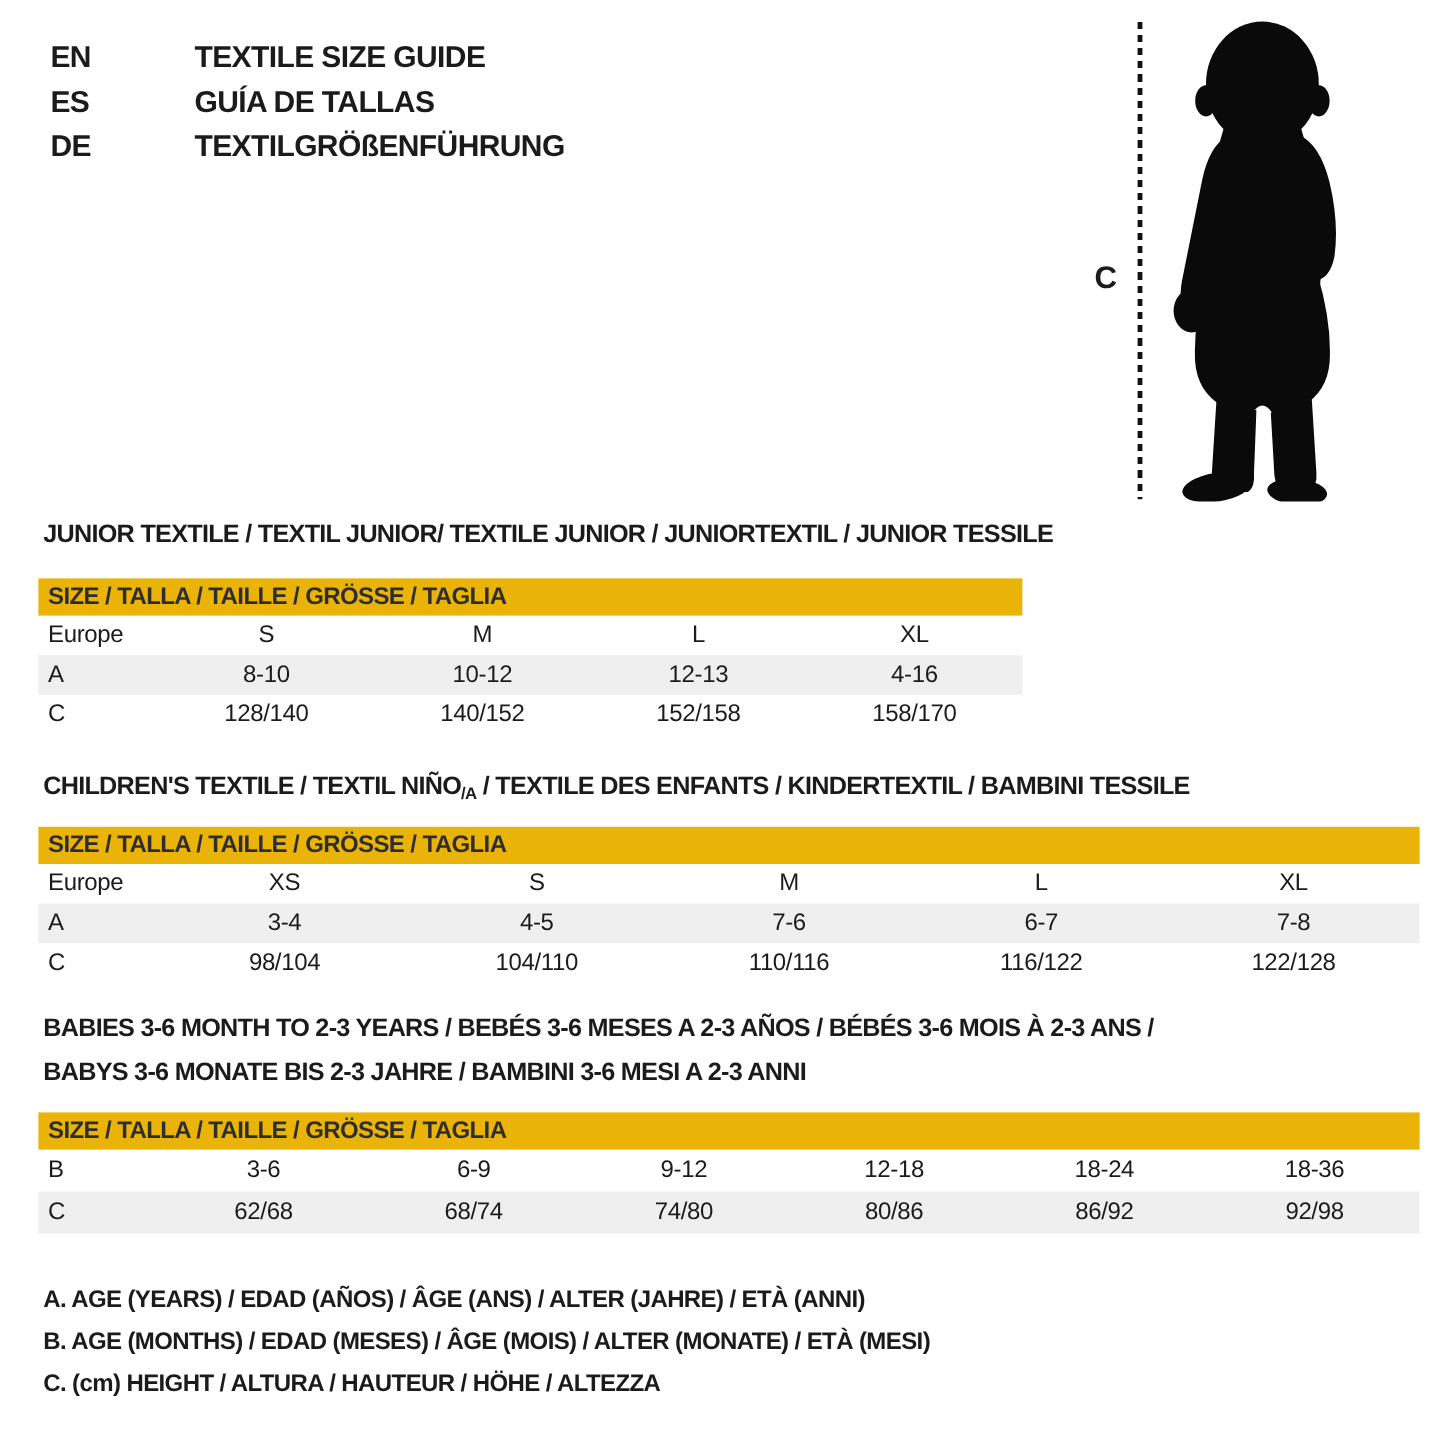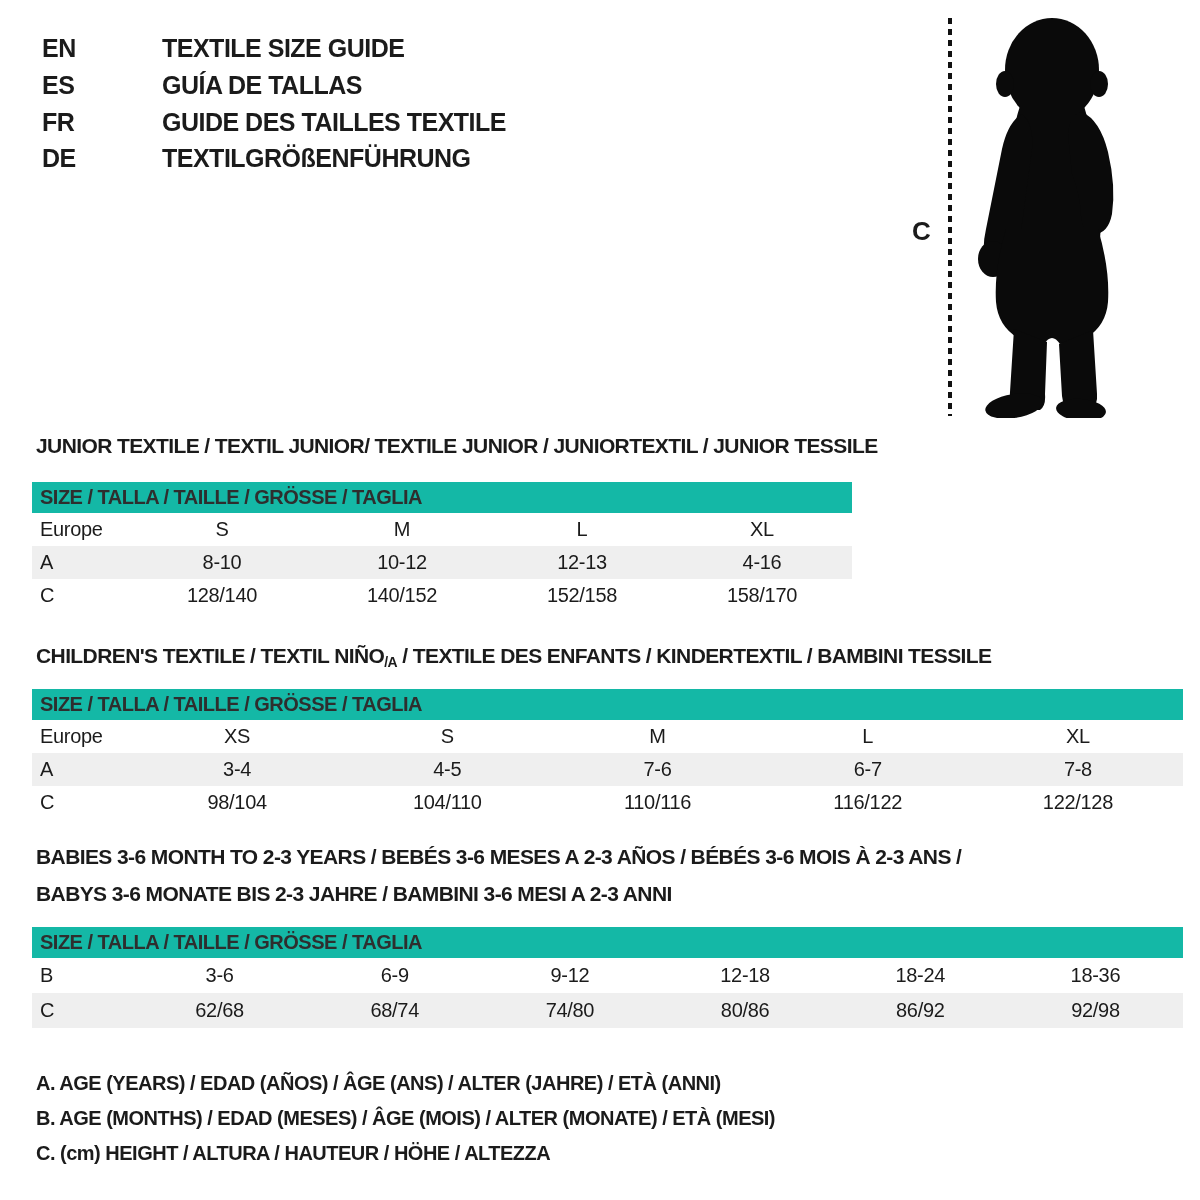--- a/index.html
+++ b/index.html
@@ -48,21 +48,21 @@
     font-size: 21px;
     font-weight: 700;
     letter-spacing: -0.6px;
     white-space: nowrap;
   }
   .title-sub { font-size: 14px; vertical-align: -4px; }
 
   .tbl { position: absolute; left: 32px; }
   .tbl-head {
     height: 31px;
-    background: #14b8a6;
+    background: #eab308;
     color: #2e2e2e;
     font-size: 20px;
     font-weight: 700;
     letter-spacing: -0.5px;
     line-height: 31px;
     padding-left: 8px;
   }
   .tr {
     display: flex;
     height: 33px;
@@ -89,24 +89,20 @@
 <body>
 
 <div class="lang-block">
   <div class="lang-row">
     <span class="lang-code">EN</span>
     <span class="lang-title">TEXTILE SIZE GUIDE</span>
   </div>
   <div class="lang-row">
     <span class="lang-code">ES</span>
     <span class="lang-title">GUÍA DE TALLAS</span>
-  </div>
-  <div class="lang-row">
-    <span class="lang-code">FR</span>
-    <span class="lang-title">GUIDE DES TAILLES TEXTILE</span>
   </div>
   <div class="lang-row">
     <span class="lang-code">DE</span>
     <span class="lang-title">TEXTILGRÖßENFÜHRUNG</span>
   </div>
 </div>
 
 <div class="figure">
   <div class="measure-line"></div>
   <div class="measure-label">C</div>

